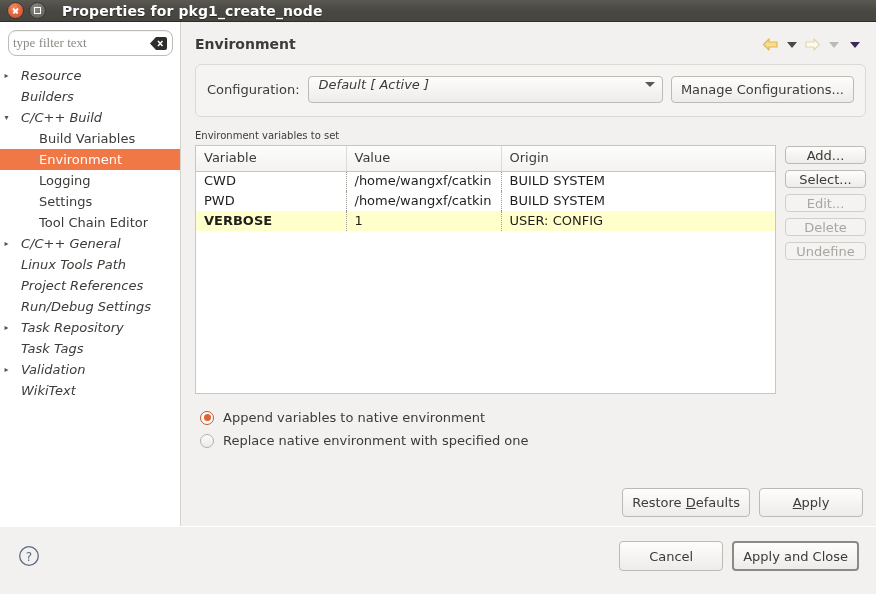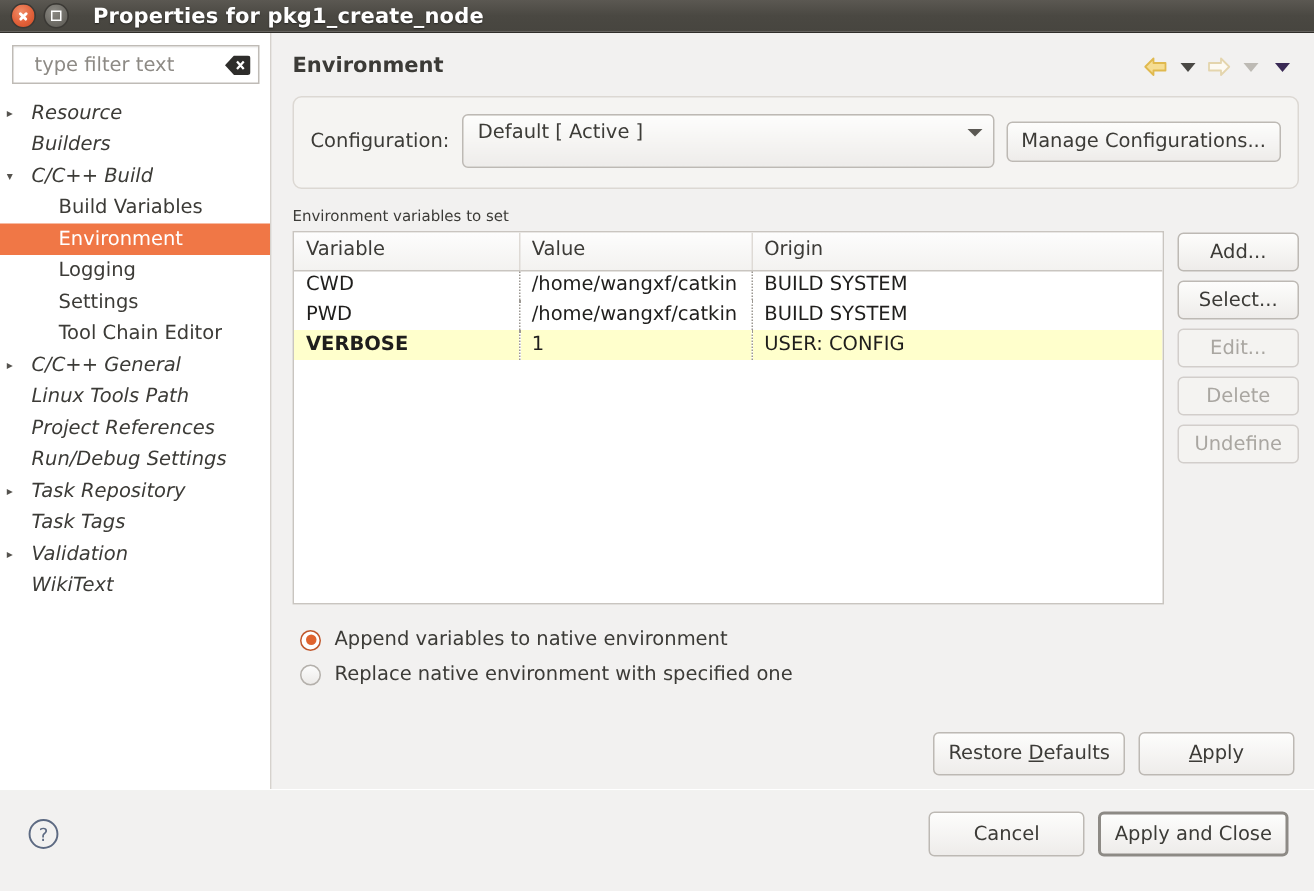--- a/index.html
+++ b/index.html
@@ -72,25 +72,26 @@
     border-right: 1px solid #d6d2cd;
     display: flex;
     flex-direction: column;
     flex: none;
   }
   .filter-wrap { padding: 8px 7px 6px 8px; }
   .filter-box {
     height: 26px;
     background: #fff;
     border: 1px solid #bfbbb6;
-    border-radius: 0;
-    display: flex;
-    align-items: center;
-    padding: 0 5px 0 12px;
+    border-radius: 8px;
+    display: flex;
+    align-items: center;
+    padding: 0 5px 0 2px;
     box-shadow: inset 0 1px 1px rgba(0,0,0,.06);
+    font-family: Liberation Serif, serif;
   }
   .filter-box input {
     border: none; outline: none;
     flex: 1;
     font-family: inherit;
     font-size: 13px;
     color: #3c3b37;
     background: transparent;
     min-width: 0;
   }
@@ -164,28 +165,29 @@
     border-radius: 6px;
     margin-top: 6px;
     padding: 11px 11px 13px 11px;
     display: flex;
     align-items: center;
     gap: 8px;
   }
   .config-label { font-size: 13px; color: #3c3b37; white-space: nowrap; }
   .combo {
     flex: 1;
-    height: 36px;
+    height: 27px;
     background: linear-gradient(to bottom, #fdfdfc, #eeecea);
     border: 1px solid #bdb9b4;
     border-radius: 4px;
     display: flex;
     align-items: center;
     padding: 0 7px 11px 10px;
     min-width: 0;
+    font-style: italic;
   }
   .combo-text { flex: 1; font-size: 13px; overflow: hidden; white-space: nowrap; }
   .caret-down {
     width: 0; height: 0;
     border-left: 5px solid transparent;
     border-right: 5px solid transparent;
     border-top: 5px solid #5a5853;
     flex: none;
   }
   .btn {
@@ -255,21 +257,21 @@
   tr.highlight td.var-cell { font-weight: bold; }
 
   .side-buttons {
     width: 81px;
     flex: none;
     display: flex;
     flex-direction: column;
     gap: 6px;
     padding-top: 1px;
   }
-  .side-buttons .btn { width: 81px; height: 26px; padding: 0; }
+  .side-buttons .btn { width: 81px; height: 18px; padding: 0; }
 
   .radios { margin-top: 12px; }
   .radio-line {
     display: flex;
     align-items: center;
     height: 23px;
     gap: 9px;
     padding-left: 5px;
   }
   .radio {

